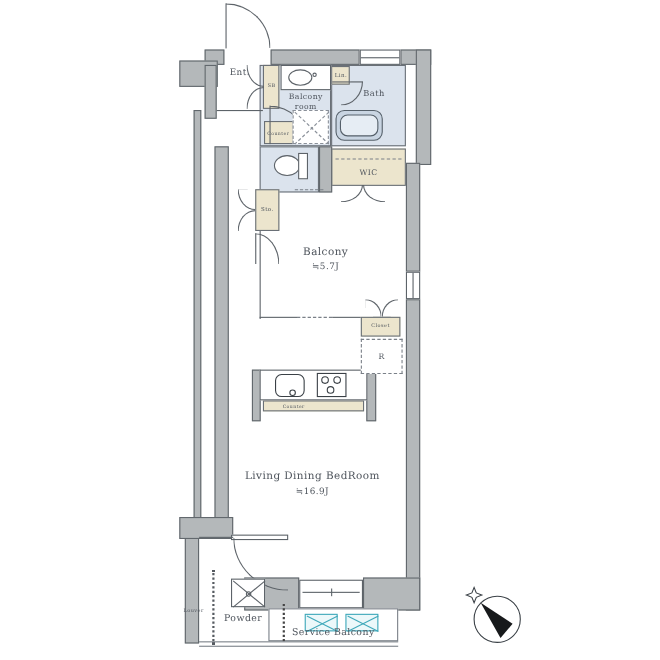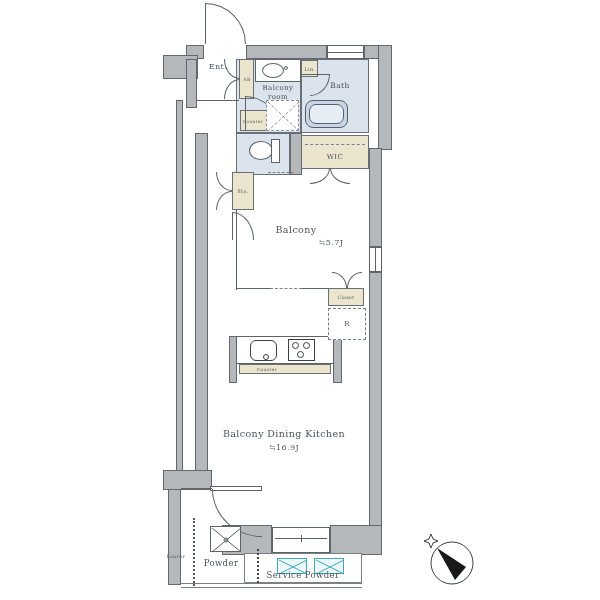--- a/index.html
+++ b/index.html
@@ -157,24 +157,24 @@
 
   <div class="label" style="left:218px;top:66px;font-size:8px;">Ent.</div>
   <div class="label" style="left:247px;top:79px;font-size:4.5px;">SB</div>
   <div class="label" style="left:278px;top:88px;font-size:7px;">Balcony</div>
   <div class="label" style="left:278px;top:97px;font-size:7px;">room</div>
   <div class="label" style="left:310px;top:69px;font-size:5px;">Lin.</div>
   <div class="label" style="left:340px;top:85px;font-size:7.5px;">Bath</div>
   <div class="label" style="left:335px;top:157px;font-size:7px;">WIC</div>
   <div class="label" style="left:243px;top:191px;font-size:5px;">Sto.</div>
   <div class="label" style="left:296px;top:229px;font-size:9.5px;">Balcony</div>
-  <div class="label" style="left:296px;top:242px;font-size:8px;margin-left:35px;">≒5.7J</div>
+  <div class="label" style="left:296px;top:242px;font-size:8px;">≒5.7J</div>
   <div class="label" style="left:346px;top:297px;font-size:4.5px;">Closet</div>
   <div class="label" style="left:347px;top:324px;font-size:7px;">R</div>
   <div class="label" style="left:253px;top:121px;font-size:4.2px;">Counter</div>
   <div class="label" style="left:267px;top:369px;font-size:4.2px;">Counter</div>
-  <div class="label" style="left:284px;top:433px;font-size:9.5px;">Balcony Dining Kitchen</div>
+  <div class="label" style="left:284px;top:433px;font-size:9.5px;">Living Dining BedRoom</div>
   <div class="label" style="left:284px;top:447px;font-size:8px;">≒16.9J</div>
   <div class="label" style="left:221px;top:563px;font-size:8.5px;">Powder</div>
-  <div class="label" style="left:303px;top:575px;font-size:8.5px;">Service Powder</div>
+  <div class="label" style="left:303px;top:575px;font-size:8.5px;">Service Balcony</div>
   <div class="label" style="left:176px;top:556px;font-size:4.5px;">Louver</div>
 
 </div>
 
 </body></html>

